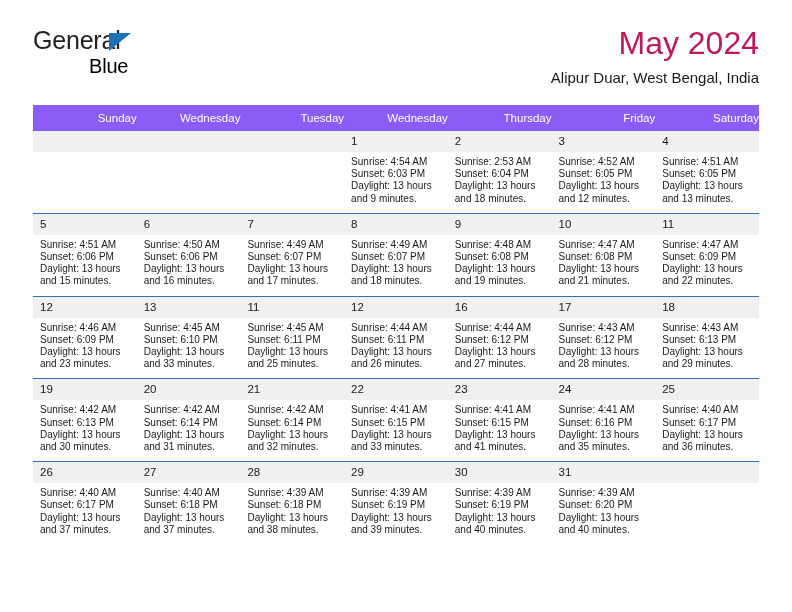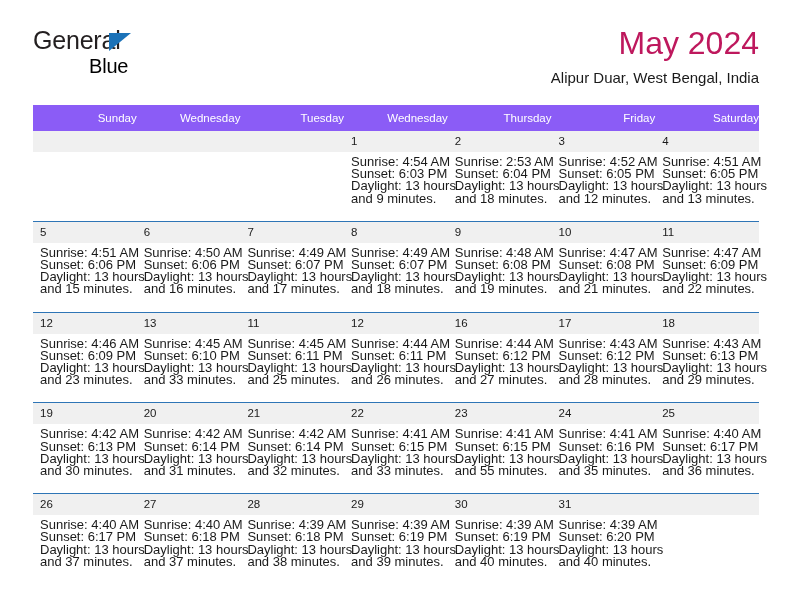--- a/index.html
+++ b/index.html
@@ -124,22 +124,22 @@
     font-size: 11.5px;
     color: #1a1a1a;
     padding: 4px 0 4px 7px;
     line-height: 13px;
     height: 13px;
   }
   td.empty .daynum {
     color: transparent;
   }
   .details {
-    padding: 4px 6px 16px 7px;
-    font-size: 13px;
+    padding: 4px 6px 8px 7px;
+    font-size: 10px;
     line-height: 12.2px;
     color: #1a1a1a;
   }
   .details div {
     white-space: nowrap;
   }
 </style>
 </head>
 <body>
 
@@ -386,21 +386,21 @@
               <div>Daylight: 13 hours</div>
               <div>and 33 minutes.</div>
             </div>
           </td>
           <td class="">
             <span class="daynum">23</span>
             <div class="details">
               <div>Sunrise: 4:41 AM</div>
               <div>Sunset: 6:15 PM</div>
               <div>Daylight: 13 hours</div>
-              <div>and 55 minutes.</div>
+              <div>and 41 minutes.</div>
             </div>
           </td>
           <td class="">
             <span class="daynum">24</span>
             <div class="details">
               <div>Sunrise: 4:41 AM</div>
               <div>Sunset: 6:16 PM</div>
               <div>Daylight: 13 hours</div>
               <div>and 35 minutes.</div>
             </div>

